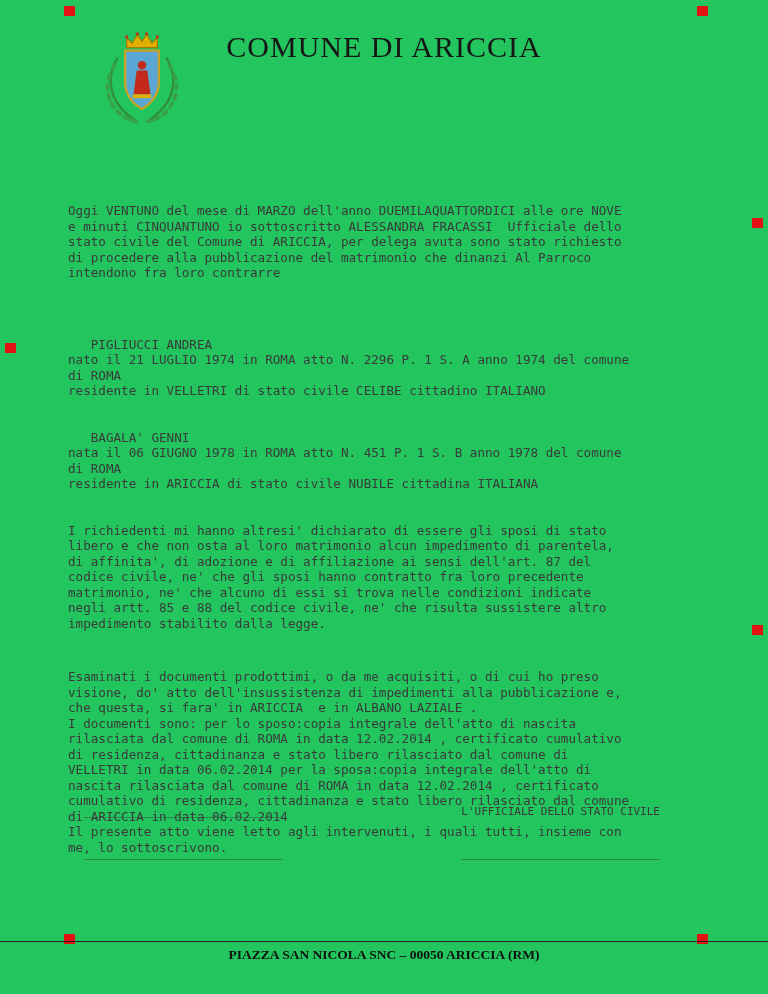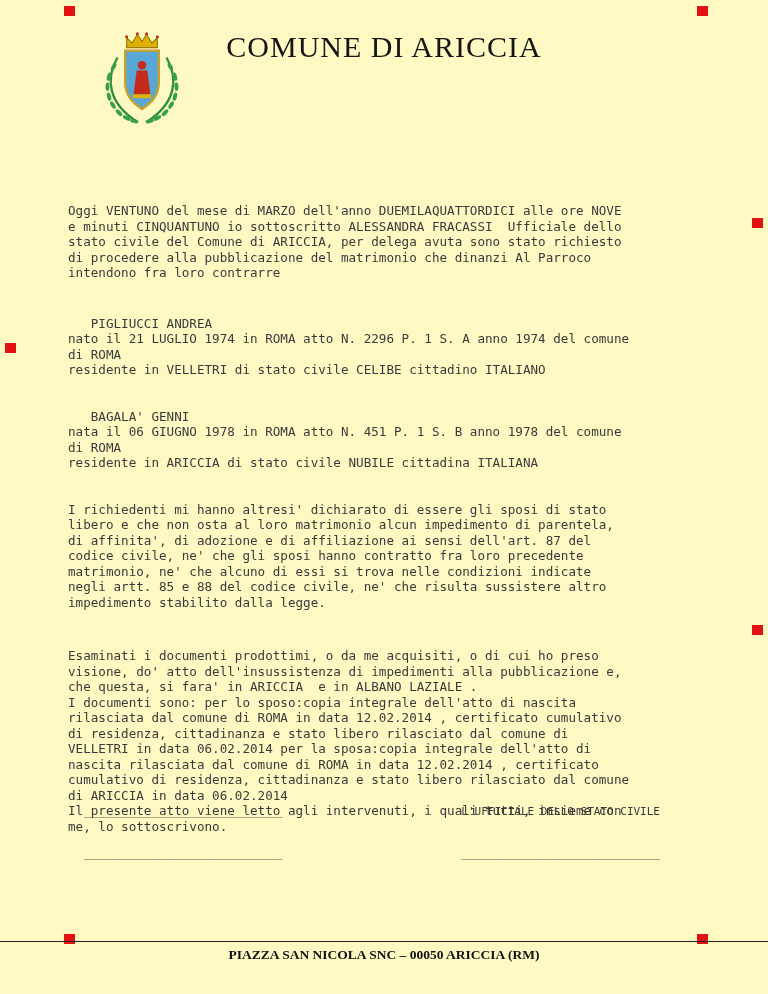--- a/index.html
+++ b/index.html
@@ -1,20 +1,20 @@
 <!DOCTYPE html>
 <html><head>
 <meta charset="utf-8">
 <style>
   * { margin:0; padding:0; box-sizing:border-box; }
   html,body { background:#ffffff; }
   .page {
     position:relative;
     width:768px; height:994px;
-    background:#fef9c3;
+    background:#22c55e;
     overflow:hidden;
     font-family:"DejaVu Sans Mono", monospace;
     padding-left:40px;
   }
   
   .redmark { position:absolute; width:11px; height:10px; background:#e31212; }
 
   
   .crest { position:absolute; left:96px; top:24px; width:92px; height:110px; }
   .header-text { position:absolute; top:30px; left:0; width:100%; text-align:center;
@@ -23,21 +23,21 @@
   .header-subtitle { font-size:19px; margin-top:9px; font-weight:400; }
 
   
   .textblock {
     position:absolute; left:68px; top:161px; width:610px;
     color:#3a3a3a; font-size:12.6px; line-height:15.5px;
     white-space:pre-wrap;
   }
   .para { white-space:pre-wrap; }
   .mt14 { margin-top:11px; }
-  .mt20 { margin-top:4px; }
+  .mt20 { margin-top:25px; }
   .mt9  { margin-top:0; }
   .mt13 { margin-top:13px; }
   .mt7  { margin-top:7px; }
 
   
   .sigblock {
     position:absolute; left:84px; top:804px; width:576px;
     color:#3a3a3a; font-size:11px; line-height:15.5px;
   }
   .sig-row { display:flex; justify-content:space-between; }

